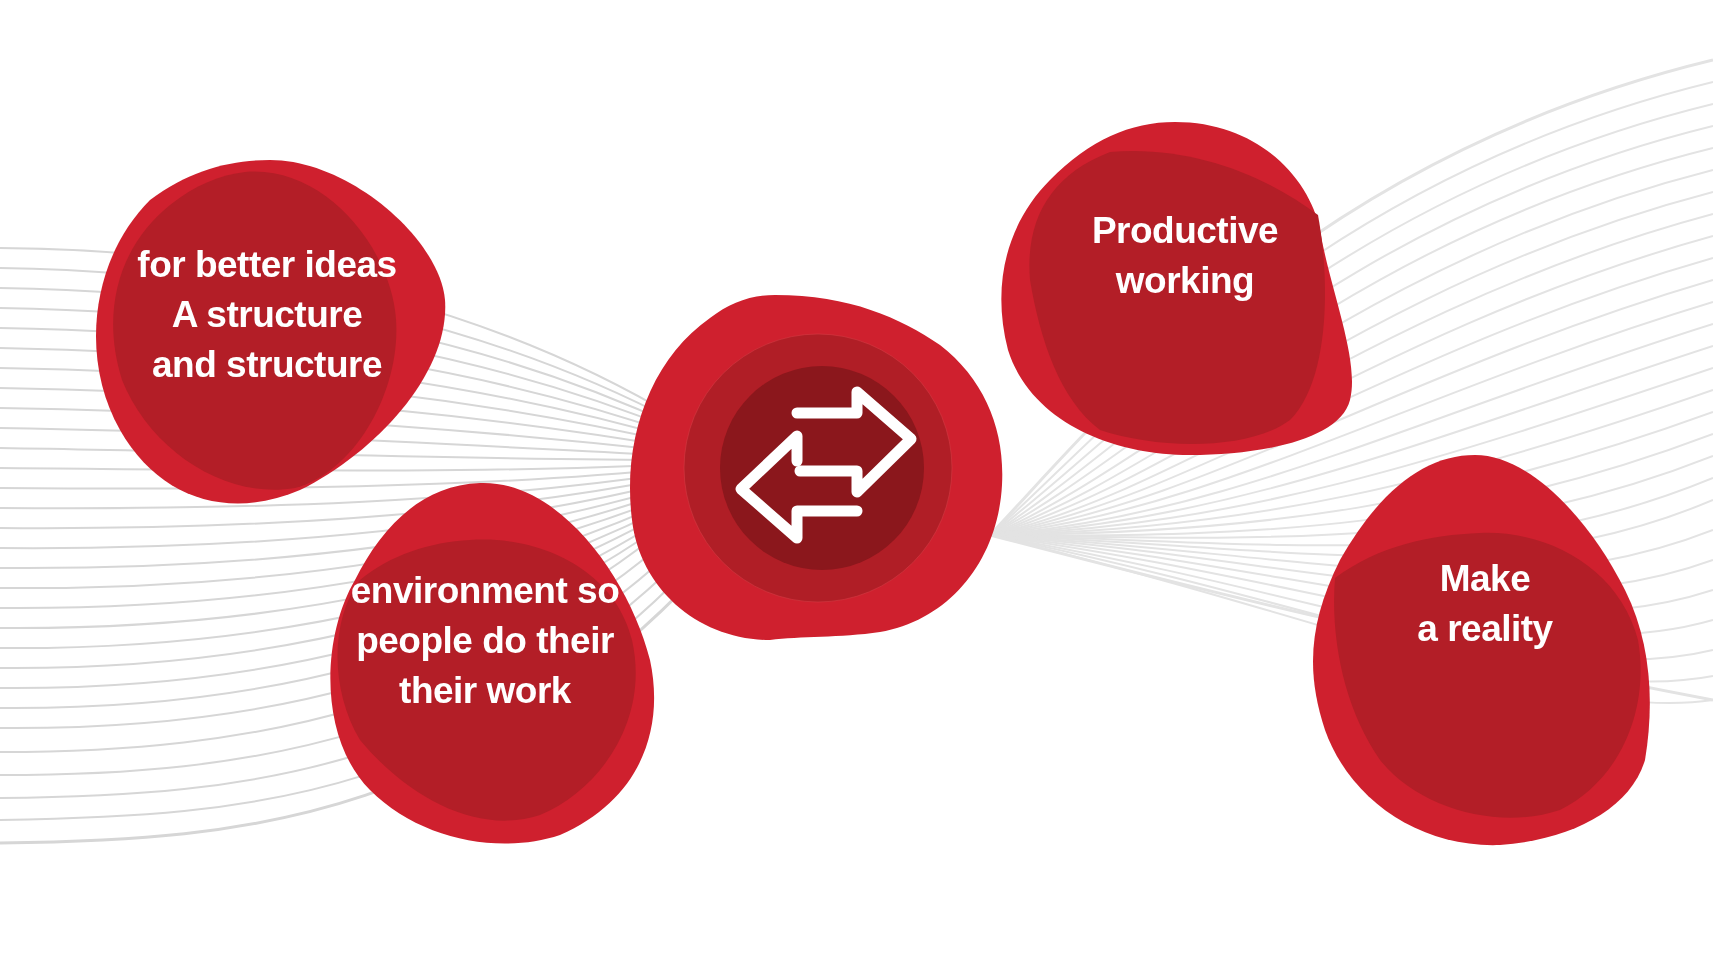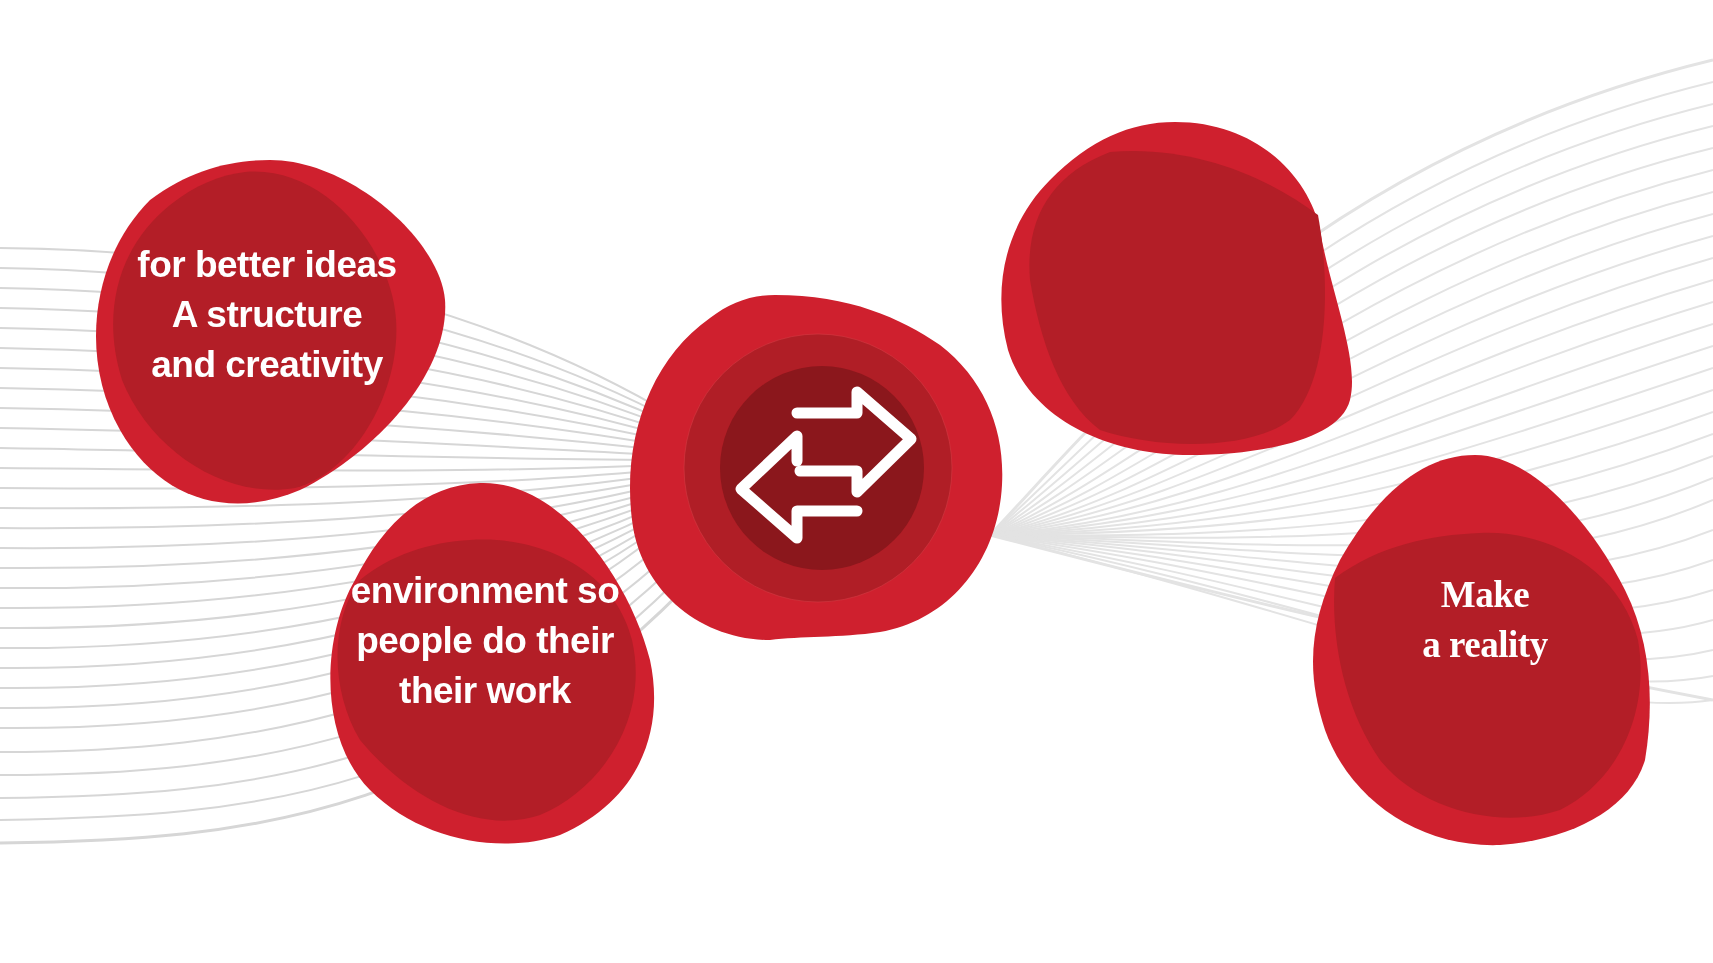--- a/index.html
+++ b/index.html
@@ -116,28 +116,30 @@
     <g fill="none" stroke="#ffffff" stroke-width="11" stroke-linecap="round" stroke-linejoin="round">
       <path d="M797 413 L 857 413 L 857 392 L 911 439 L 857 492 L 857 471 L 800 471"></path>
       <path d="M857 511 L 797 511 L 797 538 L 741 489 L 797 436 L 797 461"></path>
     </g>
   </g>
 </svg>
 
 <div class="blob-text" style="left:112px; top:240px; width:310px;">
   <span>for better ideas</span>
   <span>A structure</span>
-  <span>and creativity</span>
+  <span>and structure</span>
 </div>
 
 <div class="blob-text" style="left:325px; top:566px; width:320px;">
   <span>environment so</span>
   <span>people do their</span>
   <span>their work</span>
 </div>
 
 <div class="blob-text" style="left:1040px; top:206px; width:290px;">
+  <span>Productive</span>
+  <span>working</span>
 </div>
 
-<div class="blob-text" style="left:1355px; top:570px; width:260px;font-family:Liberation Serif, serif;">
+<div class="blob-text" style="left:1355px; top:554px; width:260px;">
   <span>Make</span>
   <span>a reality</span>
 </div>
 
 </body></html>

